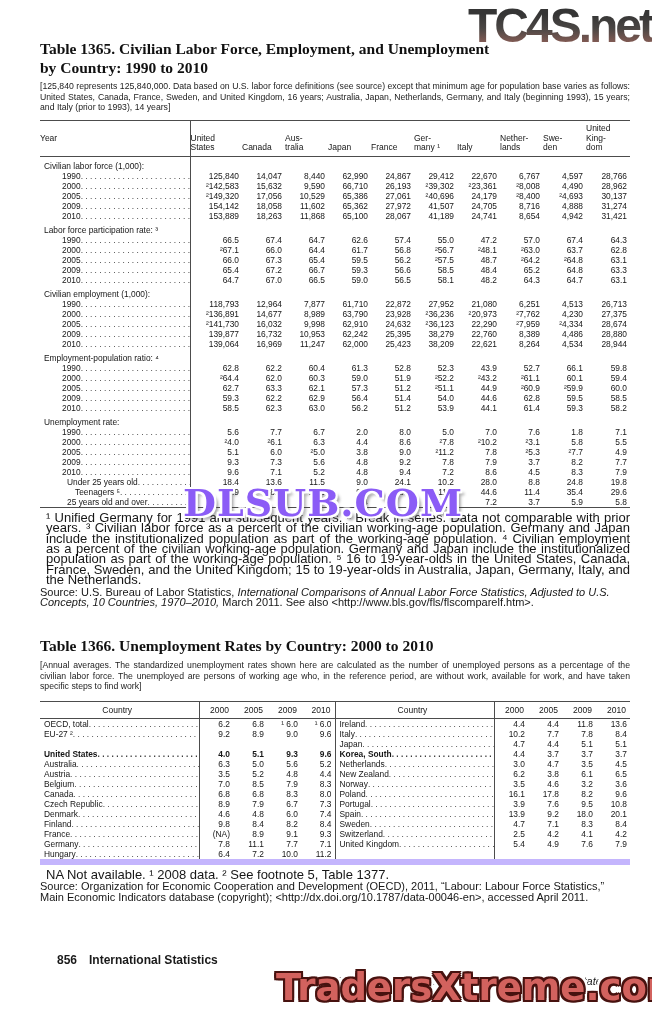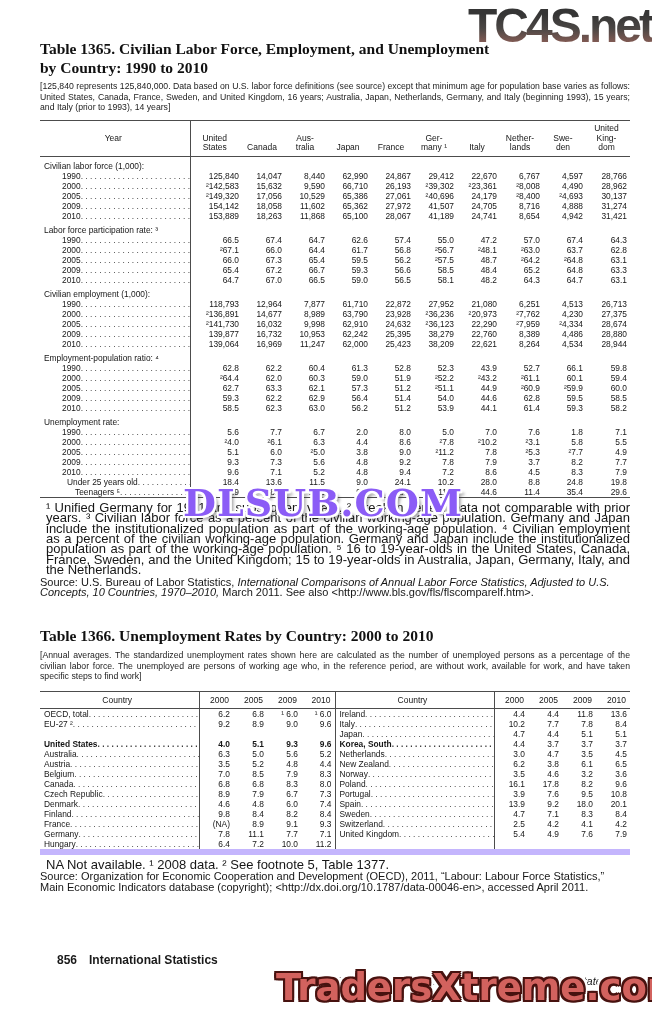--- a/index.html
+++ b/index.html
@@ -10,21 +10,21 @@
 
   
   .tbl-title { font-family:"Liberation Serif","DejaVu Serif",serif; font-weight:700;
                font-size:15.5px; line-height:1.2; color:#111; }
   .headnote { font-size:8.7px; line-height:10.6px; margin-top:4px; color:#1c1c1c; text-align:justify; }
 
   
   table { border-collapse:collapse; table-layout:fixed; width:590px; }
   .t1365 { margin-top:7px; border-top:1px solid #4c4c4c; border-bottom:1px solid #4c4c4c; }
   .t1365 thead th { border-bottom:1px solid #4c4c4c; font-weight:400; font-size:8.5px;
-                    line-height:9.6px; vertical-align:bottom; text-align:center;
+                    line-height:9.6px; vertical-align:bottom; text-align:left;
                     padding:3px 3px 3px 0; white-space:pre-line; }
   .t1365 thead th.stubh { vertical-align:middle; }
   th.stubh, td.stub { border-right:1px solid #4c4c4c; }
   td { font-size:8.4px; line-height:10px; vertical-align:bottom; }
   td.num { text-align:right; padding-right:3px; white-space:nowrap; }
   td.stub { padding-left:4px; overflow:hidden; }
   .stubwrap { display:flex; align-items:baseline; }
   .stubwrap .t { white-space:nowrap; }
   .stubwrap .dots { flex:1 1 auto; overflow:hidden; white-space:nowrap; color:#3a3a3a; }
   .dots::before { content:" . . . . . . . . . . . . . . . . . . . . . . . . . . . . . . . . . . . . . . . ."; }
@@ -687,20 +687,38 @@
             <td class="num">18.6</td>
             <td class="num">16.8</td>
             <td class="num">9.7</td>
             <td class="num">28.7</td>
             <td class="num">11.0</td>
             <td class="num">44.6</td>
             <td class="num">11.4</td>
             <td class="num">35.4</td>
             <td class="num">29.6</td>
           </tr>
+          <tr>
+            <td class="stub ind2">
+              <div class="stubwrap">
+                <span class="t">25 years old and over</span>
+                <span class="dots"></span>
+              </div>
+            </td>
+            <td class="num"></td>
+            <td class="num"></td>
+            <td class="num"></td>
+            <td class="num">4.4</td>
+            <td class="num"></td>
+            <td class="num"></td>
+            <td class="num">7.2</td>
+            <td class="num">3.7</td>
+            <td class="num">5.9</td>
+            <td class="num">5.8</td>
+          </tr>
         </tbody>
     </table>
 
     <div class="footnote fl">¹ Unified Germany for 1991 and subsequent years. ² Break in series. Data not comparable with prior years. ³ Civilian labor force as a percent of the civilian working-age population. Germany and Japan include the institutionalized population as part of the working-age population. ⁴ Civilian employment as a percent of the civilian working-age population. Germany and Japan include the institutionalized population as part of the working-age population. ⁵ 16 to 19-year-olds in the United States, Canada, France, Sweden, and the United Kingdom; 15 to 19-year-olds in Australia, Japan, Germany, Italy, and the Netherlands.</div>
     <div class="source fl">
       <span>Source: U.S. Bureau of Labor Statistics, </span><span class="src-it">International Comparisons of Annual Labor Force Statistics, Adjusted to U.S. Concepts, 10 Countries, 1970–2010,</span><span> March 2011. See also &lt;http://www.bls.gov/fls/flscomparelf.htm&gt;.</span>
     </div>
 
     <div class="sect2">
       <div class="tbl-title">Table 1366. Unemployment Rates by Country: 2000 to 2010</div>

